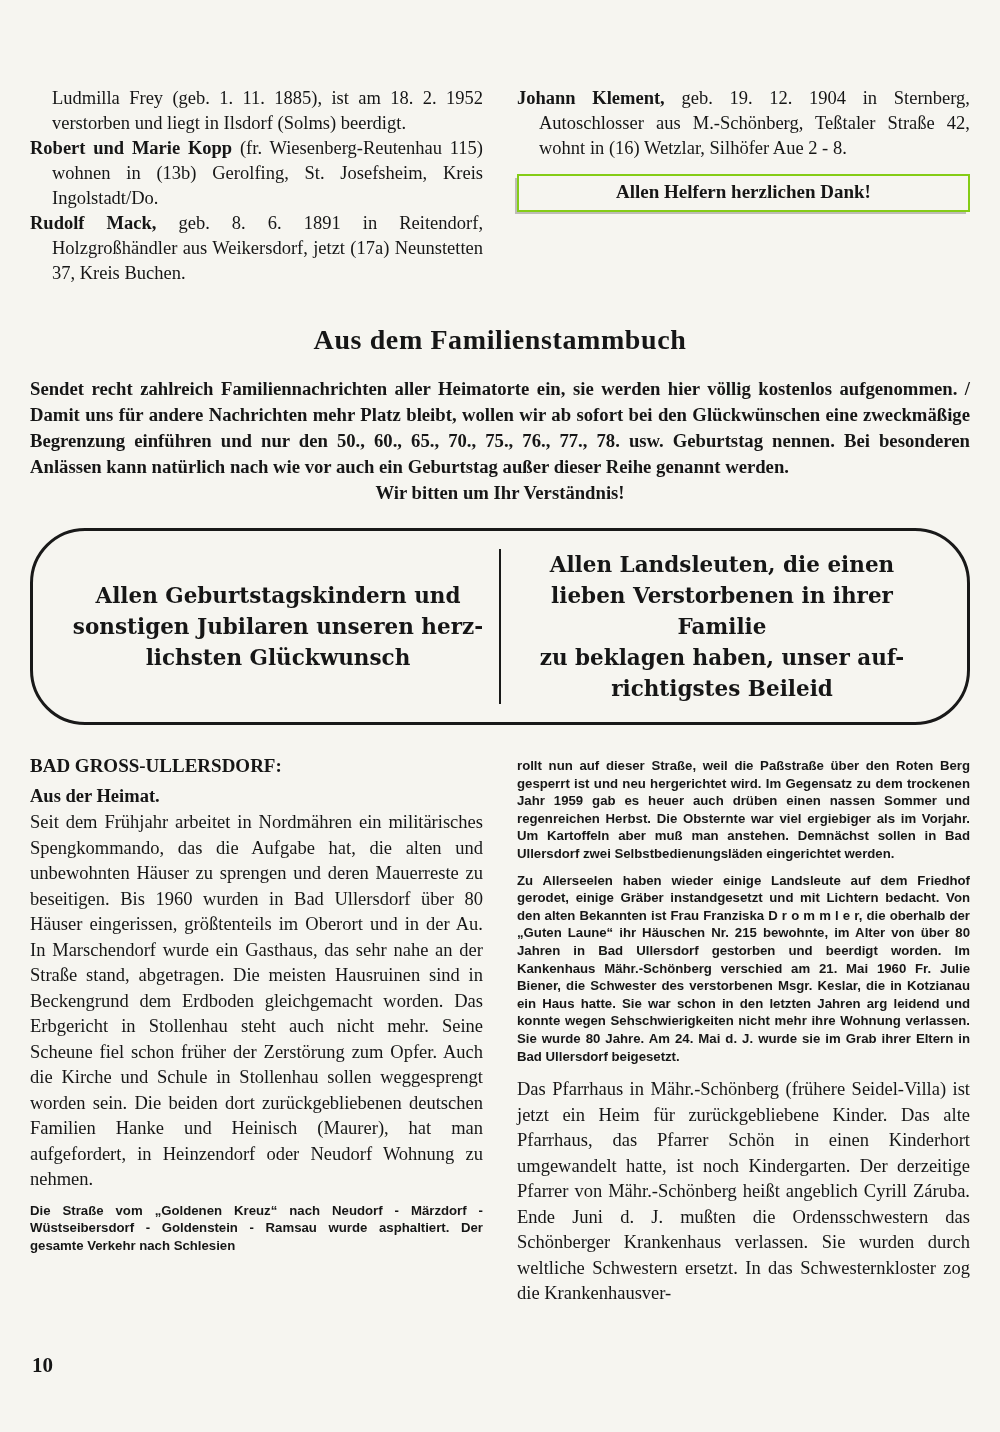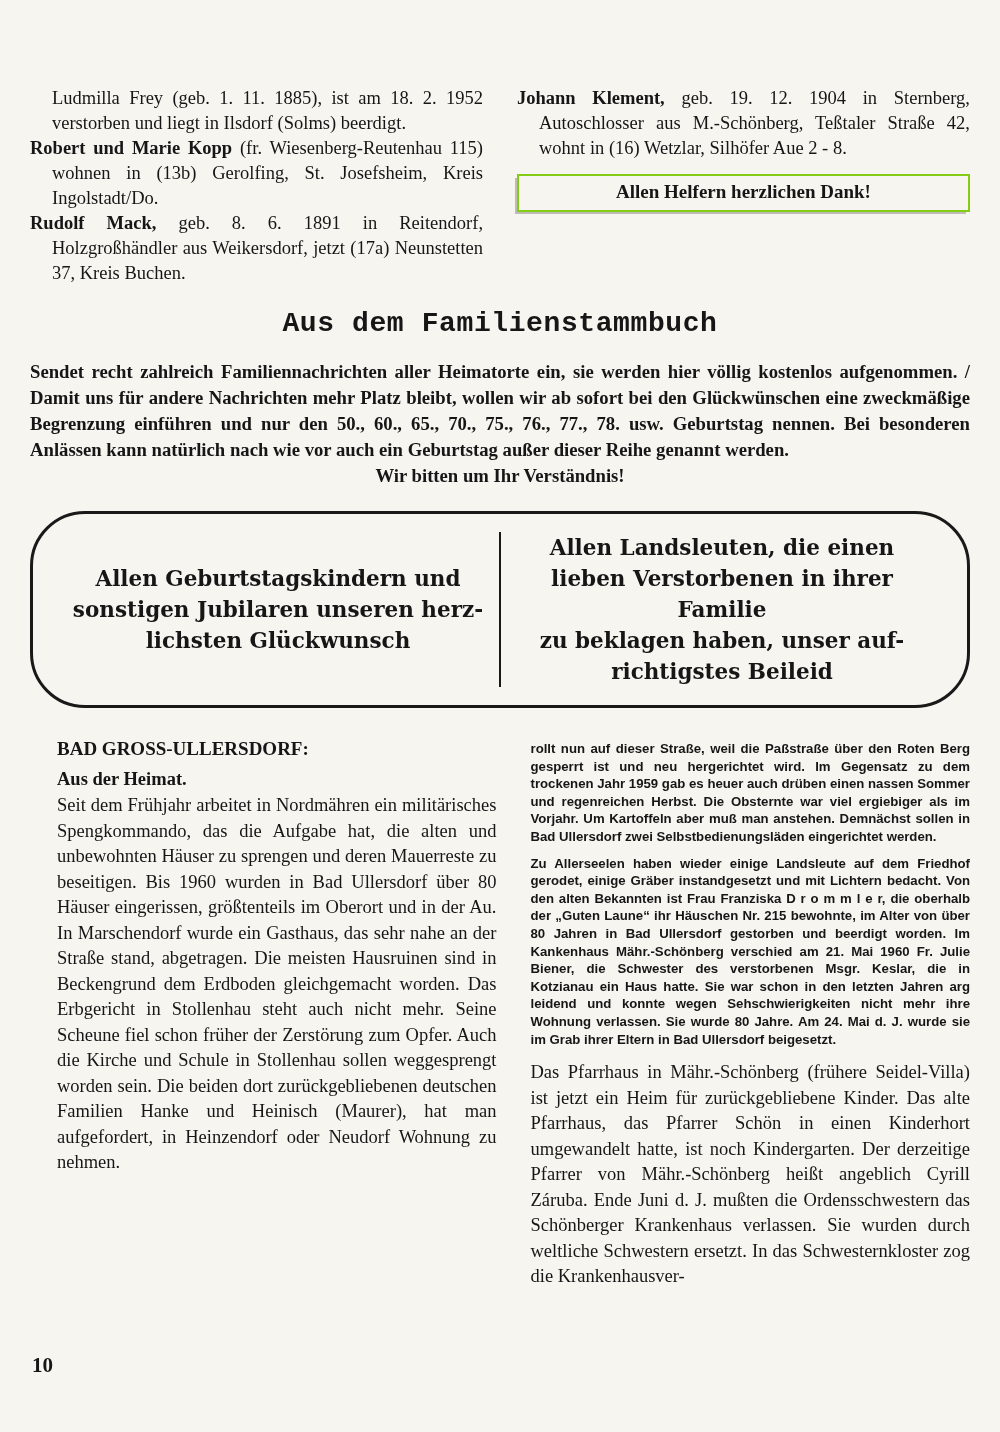--- a/index.html
+++ b/index.html
@@ -25,26 +25,25 @@
     border:2px solid #84cc16;
     padding:5px 8px 7px 8px;
     text-align:center;
     font-weight:700;
     font-size:19px;
     background:#f6f5f0;
     box-shadow:-3px 3px 0 -1px #bdbcb6;
   }
 
   .main-heading {
-    margin-top:22px;
+    margin-top:38px;
     text-align:center;
     font-size:28px;
     font-weight:700;
     letter-spacing:0.6px;
-    font-family:Liberation Mono, monospace;
   }
 
   .intro {
     margin-top:20px;
     font-weight:700;
     font-size:18.7px;
     line-height:26px;
     text-align:justify;
   }
   .intro-last {
@@ -73,21 +72,21 @@
     line-height:31px;
   }
   .greeting-divider {
     width:2px;
     align-self:stretch;
     background:#191919;
     margin:0 10px;
   }
 
   
-  .bottom-section { margin-top:30px;margin-left:27px; }
+  .bottom-section { margin-top:30px; }
   .art-heading { font-size:19px; font-weight:700; margin-bottom:3px; }
   .art-subheading { font-size:18.5px; font-weight:700; margin:9px 0 3px 0; }
   .body-text { font-size:18.5px; line-height:25.5px; text-align:justify; }
   .small-text {
     font-family:"Liberation Sans", sans-serif;
     font-weight:700;
     font-size:13.2px;
     line-height:17.6px;
     text-align:justify;
     margin-top:9px;
@@ -140,20 +139,21 @@
       <div>zu beklagen haben, unser auf-</div>
       <div>richtigstes Beileid</div>
     </div>
   </div>
 
   <section class="two-col bottom-section">
     <div class="col">
       <h2 class="art-heading">BAD GROSS-ULLERSDORF:</h2>
       <h3 class="art-subheading">Aus der Heimat.</h3>
       <p class="body-text">Seit dem Frühjahr arbeitet in Nordmähren ein militärisches Spengkommando, das die Aufgabe hat, die alten und unbewohnten Häuser zu sprengen und deren Mauerreste zu beseitigen. Bis 1960 wurden in Bad Ullersdorf über 80 Häuser eingerissen, größtenteils im Oberort und in der Au. In Marschendorf wurde ein Gasthaus, das sehr nahe an der Straße stand, abgetragen. Die meisten Hausruinen sind in Beckengrund dem Erdboden gleichgemacht worden. Das Erbgericht in Stollenhau steht auch nicht mehr. Seine Scheune fiel schon früher der Zerstörung zum Opfer. Auch die Kirche und Schule in Stollenhau sollen weggesprengt worden sein. Die beiden dort zurückgebliebenen deutschen Familien Hanke und Heinisch (Maurer), hat man aufgefordert, in Heinzendorf oder Neudorf Wohnung zu nehmen.</p>
+      <p class="small-text">Die Straße vom „Goldenen Kreuz“ nach Neudorf - Märzdorf - Wüstseibersdorf - Goldenstein - Ramsau wurde asphaltiert. Der gesamte Verkehr nach Schlesien</p>
     </div>
     <div class="col">
       <p class="small-text first">rollt nun auf dieser Straße, weil die Paßstraße über den Roten Berg gesperrt ist und neu hergerichtet wird. Im Gegensatz zu dem trockenen Jahr 1959 gab es heuer auch drüben einen nassen Sommer und regenreichen Herbst. Die Obsternte war viel ergiebiger als im Vorjahr. Um Kartoffeln aber muß man anstehen. Demnächst sollen in Bad Ullersdorf zwei Selbstbedienungsläden eingerichtet werden.</p>
       <p class="small-text">Zu Allerseelen haben wieder einige Landsleute auf dem Friedhof gerodet, einige Gräber instandgesetzt und mit Lichtern bedacht. Von den alten Bekannten ist Frau Franziska D r o m m l e r, die oberhalb der „Guten Laune“ ihr Häuschen Nr. 215 bewohnte, im Alter von über 80 Jahren in Bad Ullersdorf gestorben und beerdigt worden. Im Kankenhaus Mähr.-Schönberg verschied am 21. Mai 1960 Fr. Julie Biener, die Schwester des verstorbenen Msgr. Keslar, die in Kotzianau ein Haus hatte. Sie war schon in den letzten Jahren arg leidend und konnte wegen Sehschwierigkeiten nicht mehr ihre Wohnung verlassen. Sie wurde 80 Jahre. Am 24. Mai d. J. wurde sie im Grab ihrer Eltern in Bad Ullersdorf beigesetzt.</p>
       <p class="body-text body-after-small">Das Pfarrhaus in Mähr.-Schönberg (frühere Seidel-Villa) ist jetzt ein Heim für zurückgebliebene Kinder. Das alte Pfarrhaus, das Pfarrer Schön in einen Kinderhort umgewandelt hatte, ist noch Kindergarten. Der derzeitige Pfarrer von Mähr.-Schönberg heißt angeblich Cyrill Záruba. Ende Juni d. J. mußten die Ordensschwestern das Schönberger Krankenhaus verlassen. Sie wurden durch weltliche Schwestern ersetzt. In das Schwesternkloster zog die Krankenhausver-</p>
     </div>
   </section>
 
   <div class="page-number">10</div>
 

